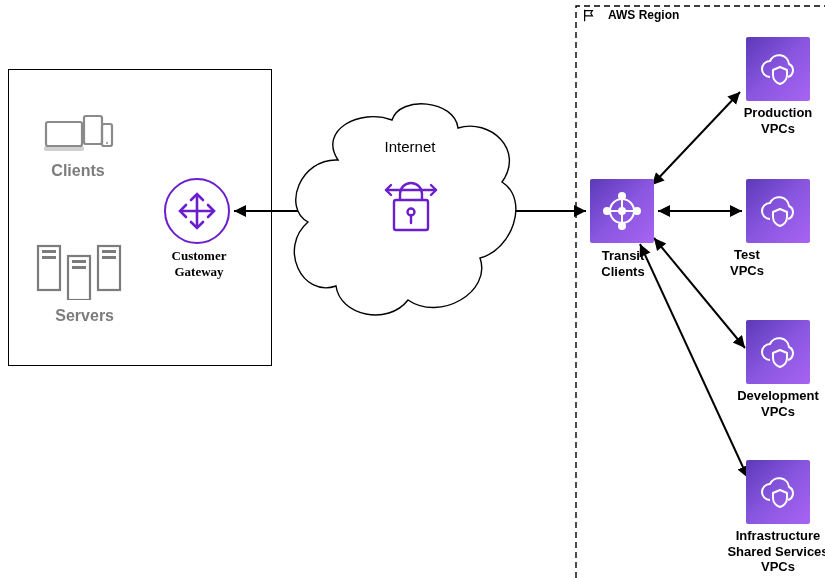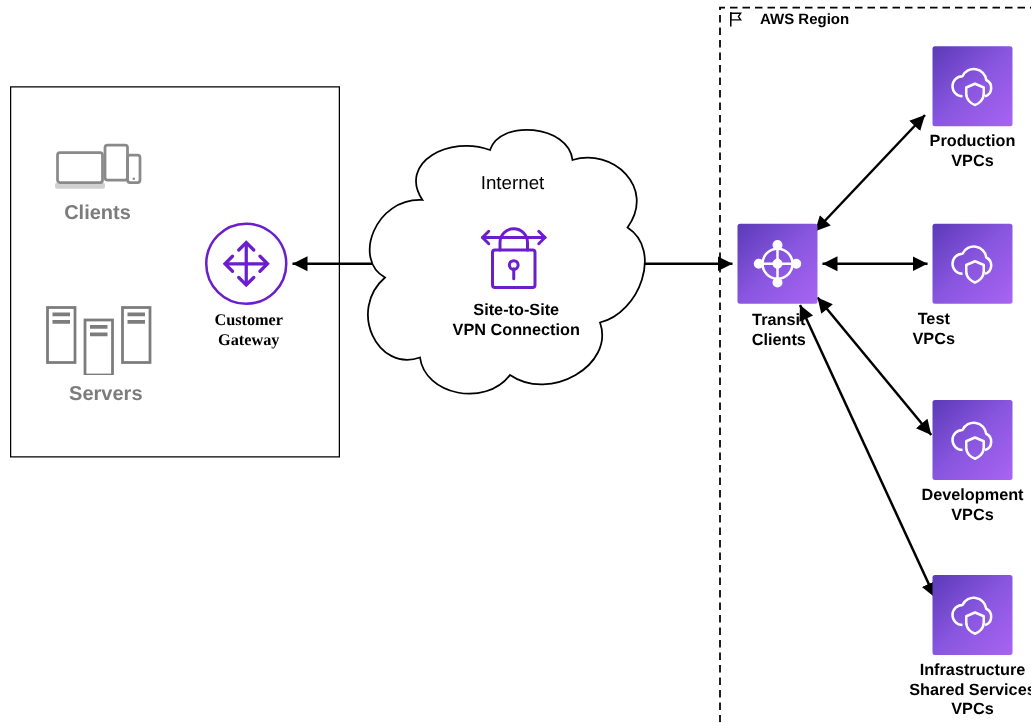--- a/index.html
+++ b/index.html
@@ -183,22 +183,20 @@
         <rect x="10" y="24" width="34" height="30" rx="2"></rect>
         <circle cx="27" cy="36" r="3.5"></circle>
         <line x1="27" y1="39" x2="27" y2="47"></line>
 
         <line x1="2" y1="14" x2="52" y2="14"></line>
         <polyline points="7,9 2,14 7,19"></polyline>
         <polyline points="47,9 52,14 47,19"></polyline>
       </g>
     </svg>
   </div>
-  <div class="lbl small" style="left:356px; top:240px; width:114px; white-space:pre-line;">Site-to-Site
-VPN Connection</div>
 
   <svg class="layer">
     <path d="M 576 578 L 576 6 L 825 6" fill="none" stroke="#000" stroke-width="1.4" stroke-dasharray="6 4"></path>
   </svg>
   <div class="region-header" style="left:582px; top:8px;">
     <span class="flag">
       <svg viewBox="0 0 16 16">
           <line x1="3" y1="2" x2="3" y2="15" stroke="#000" stroke-width="1.4"></line>
           <path d="M3 3 h9 l-2 3 l2 3 h-9 Z" fill="none" stroke="#000" stroke-width="1.3"></path>
         </svg>

